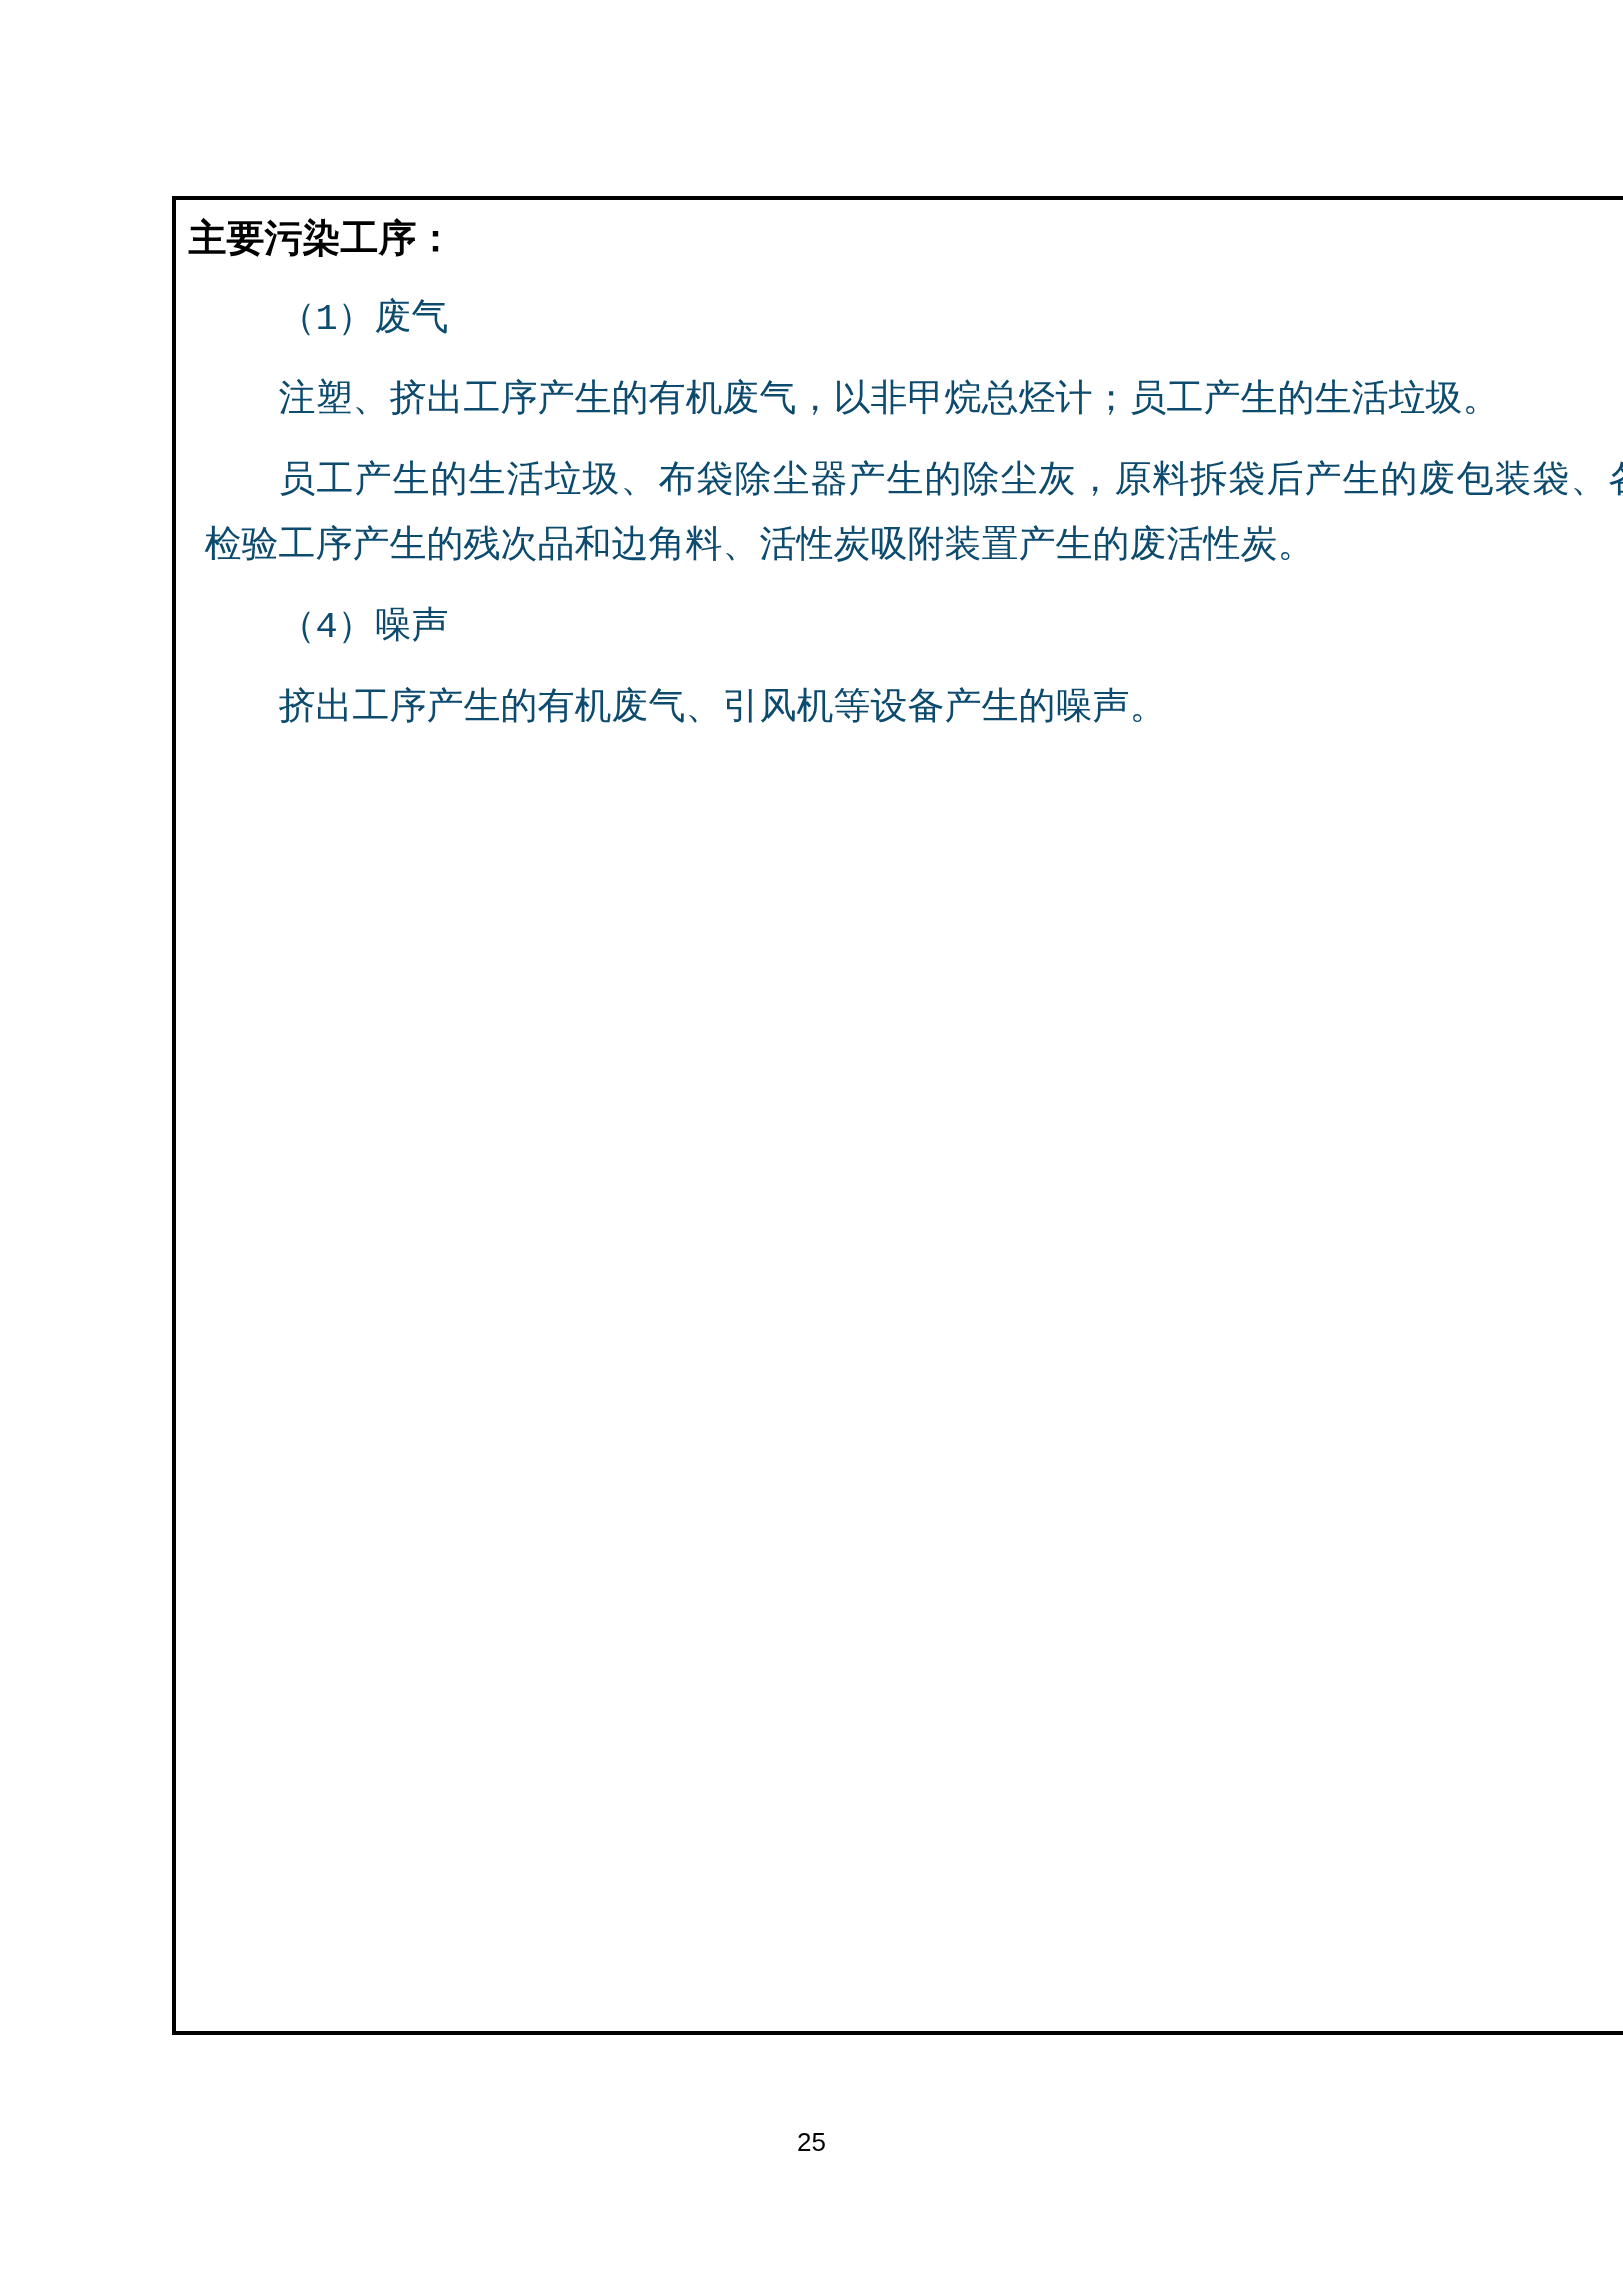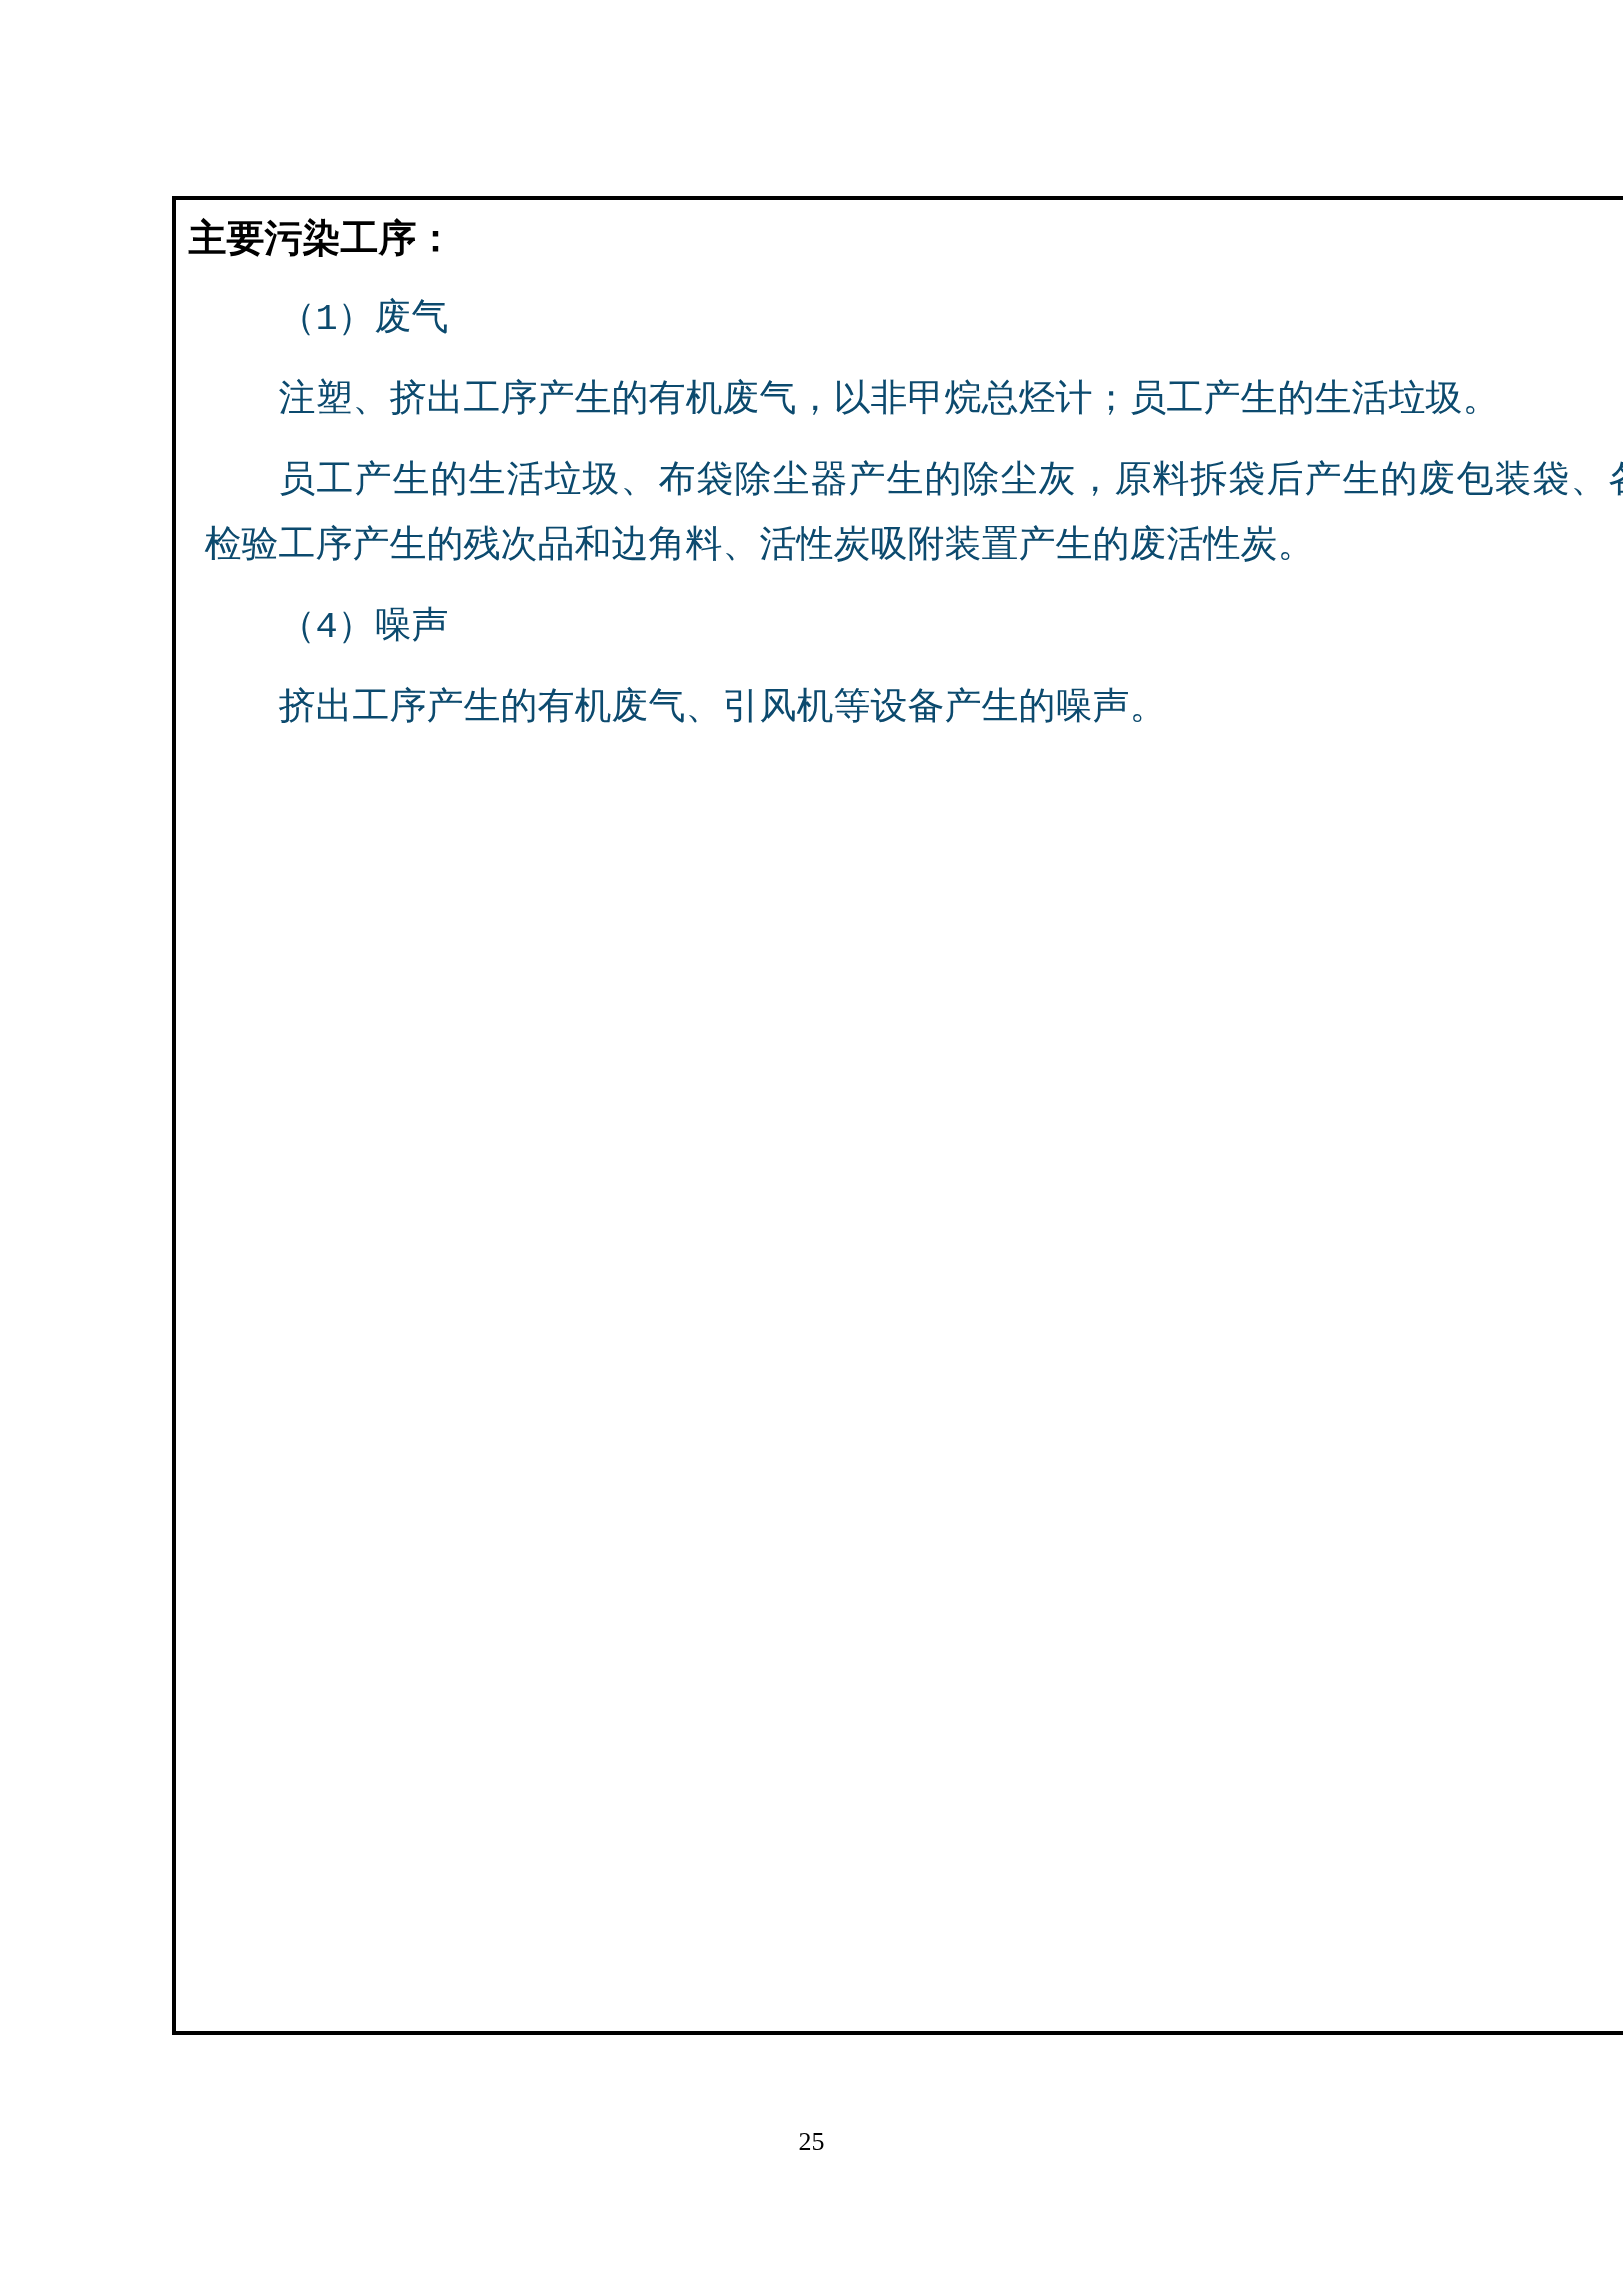--- a/index.html
+++ b/index.html
@@ -51,21 +51,21 @@
     text-align: justify;
     text-align-last: left;
     text-justify: inter-ideograph;
   }
   .page-number {
     position: absolute;
     top: 2127px;
     left: 0;
     width: 100%;
     text-align: center;
-    font-family: Liberation Serif, serif;
+    font-family: Liberation Sans, sans-serif;
     font-size: 26px;
     line-height: 30px;
     color: #000000;
   }
 </style>
 </head>
 <body>
 
 <div class="page">
 

